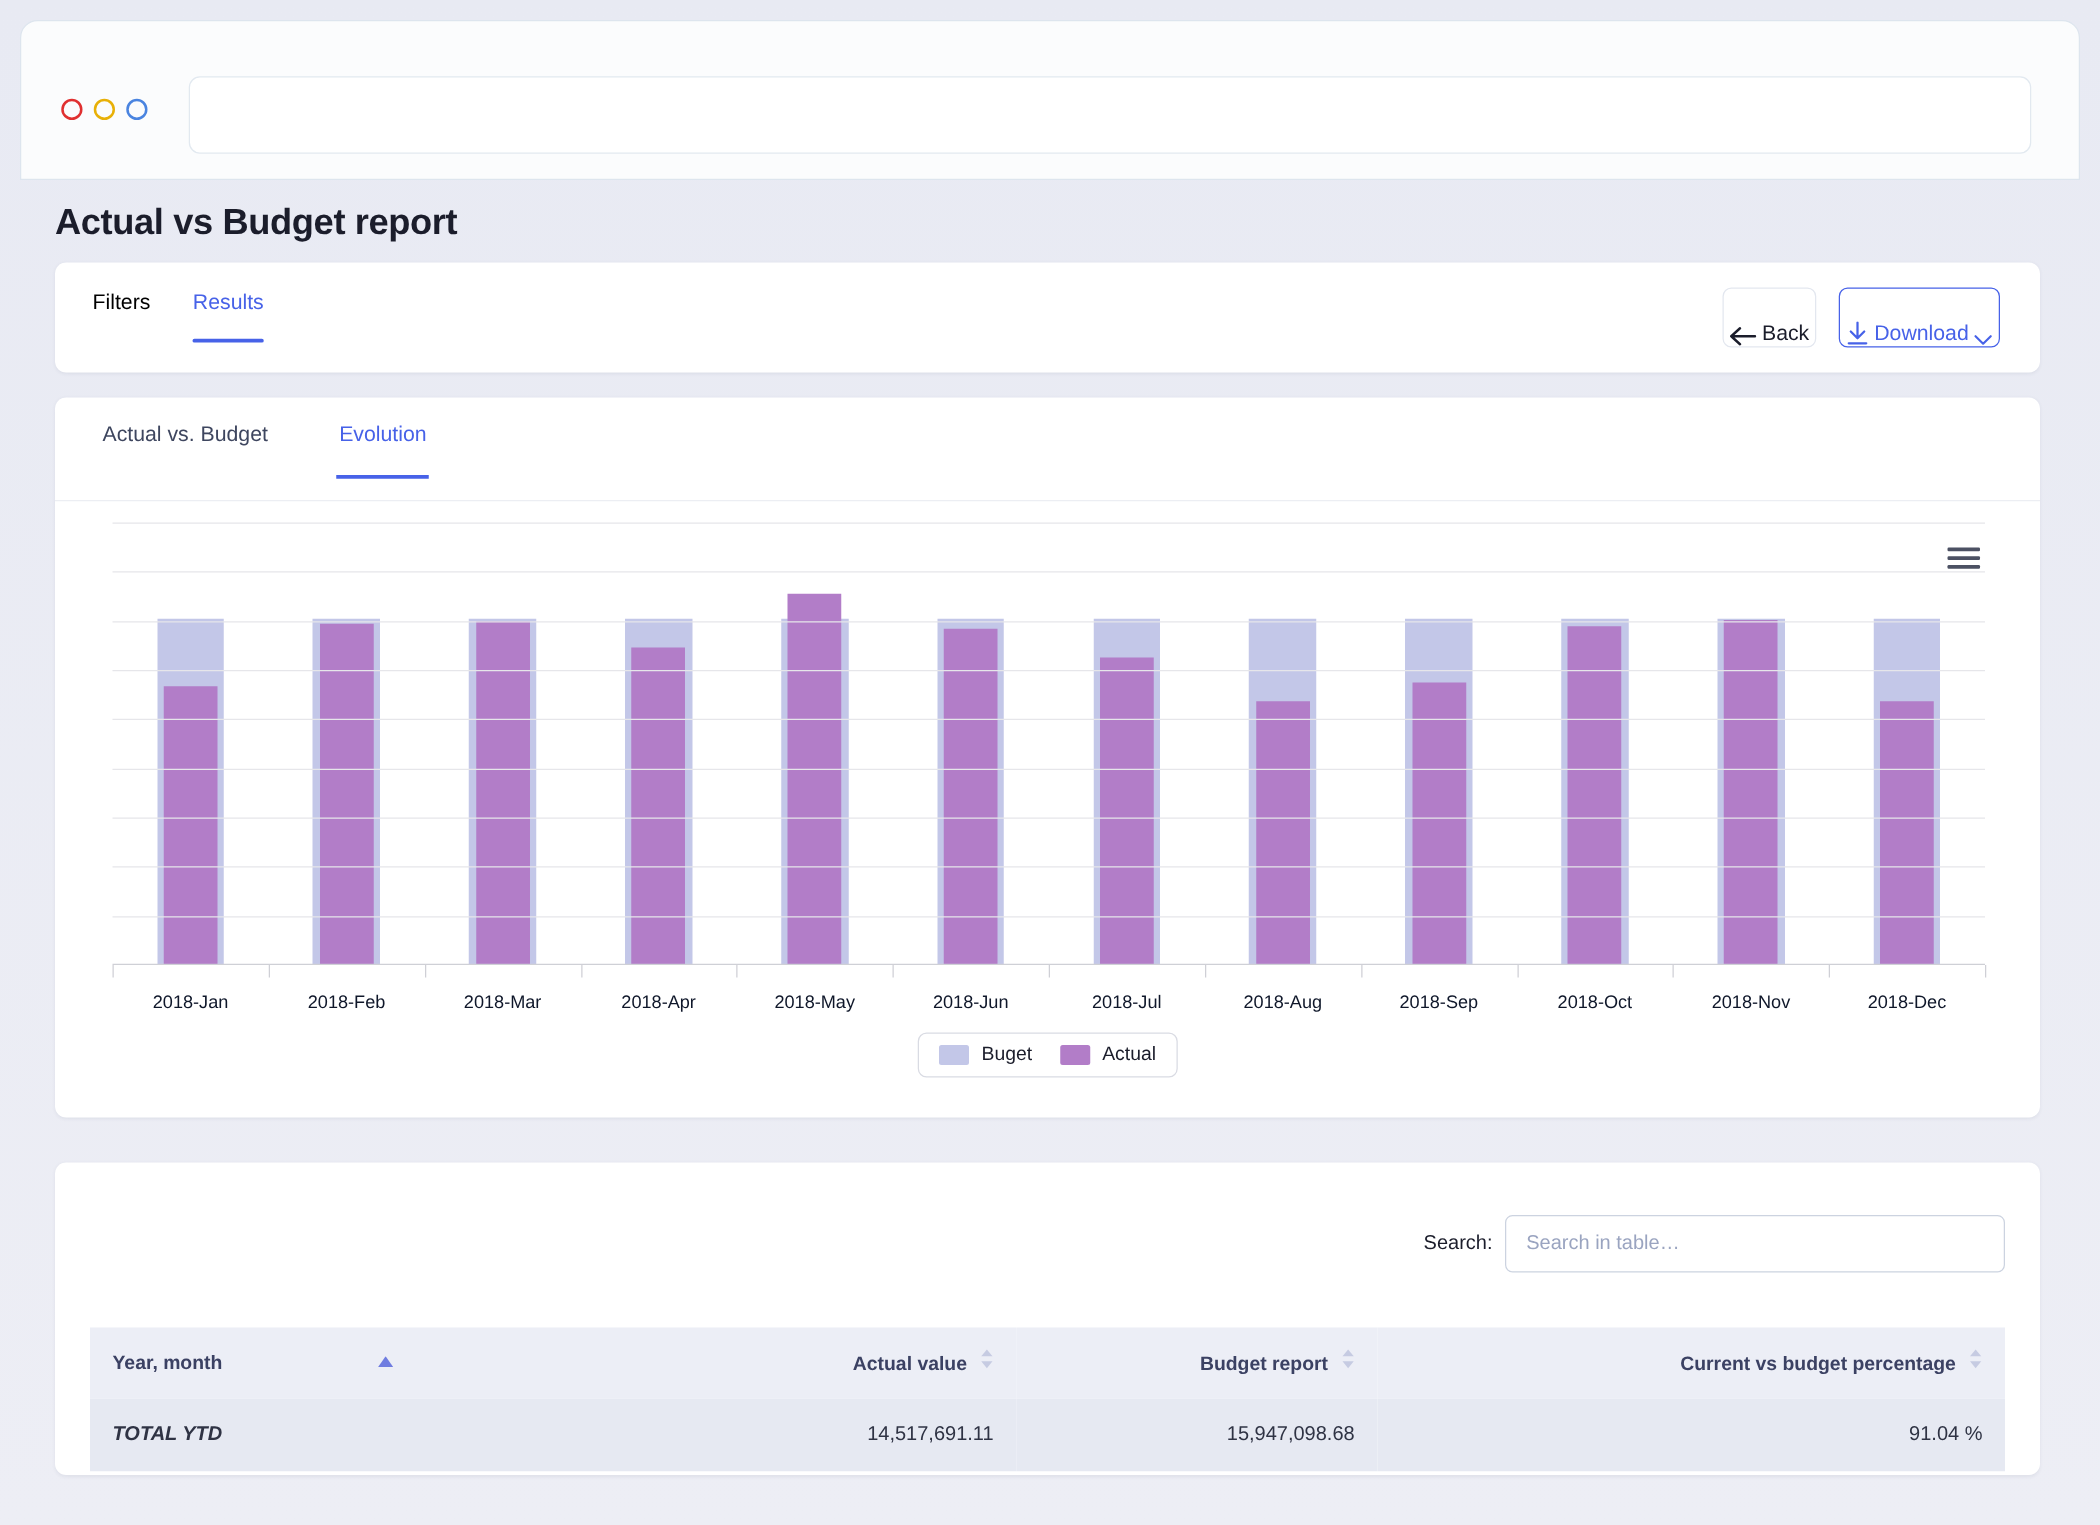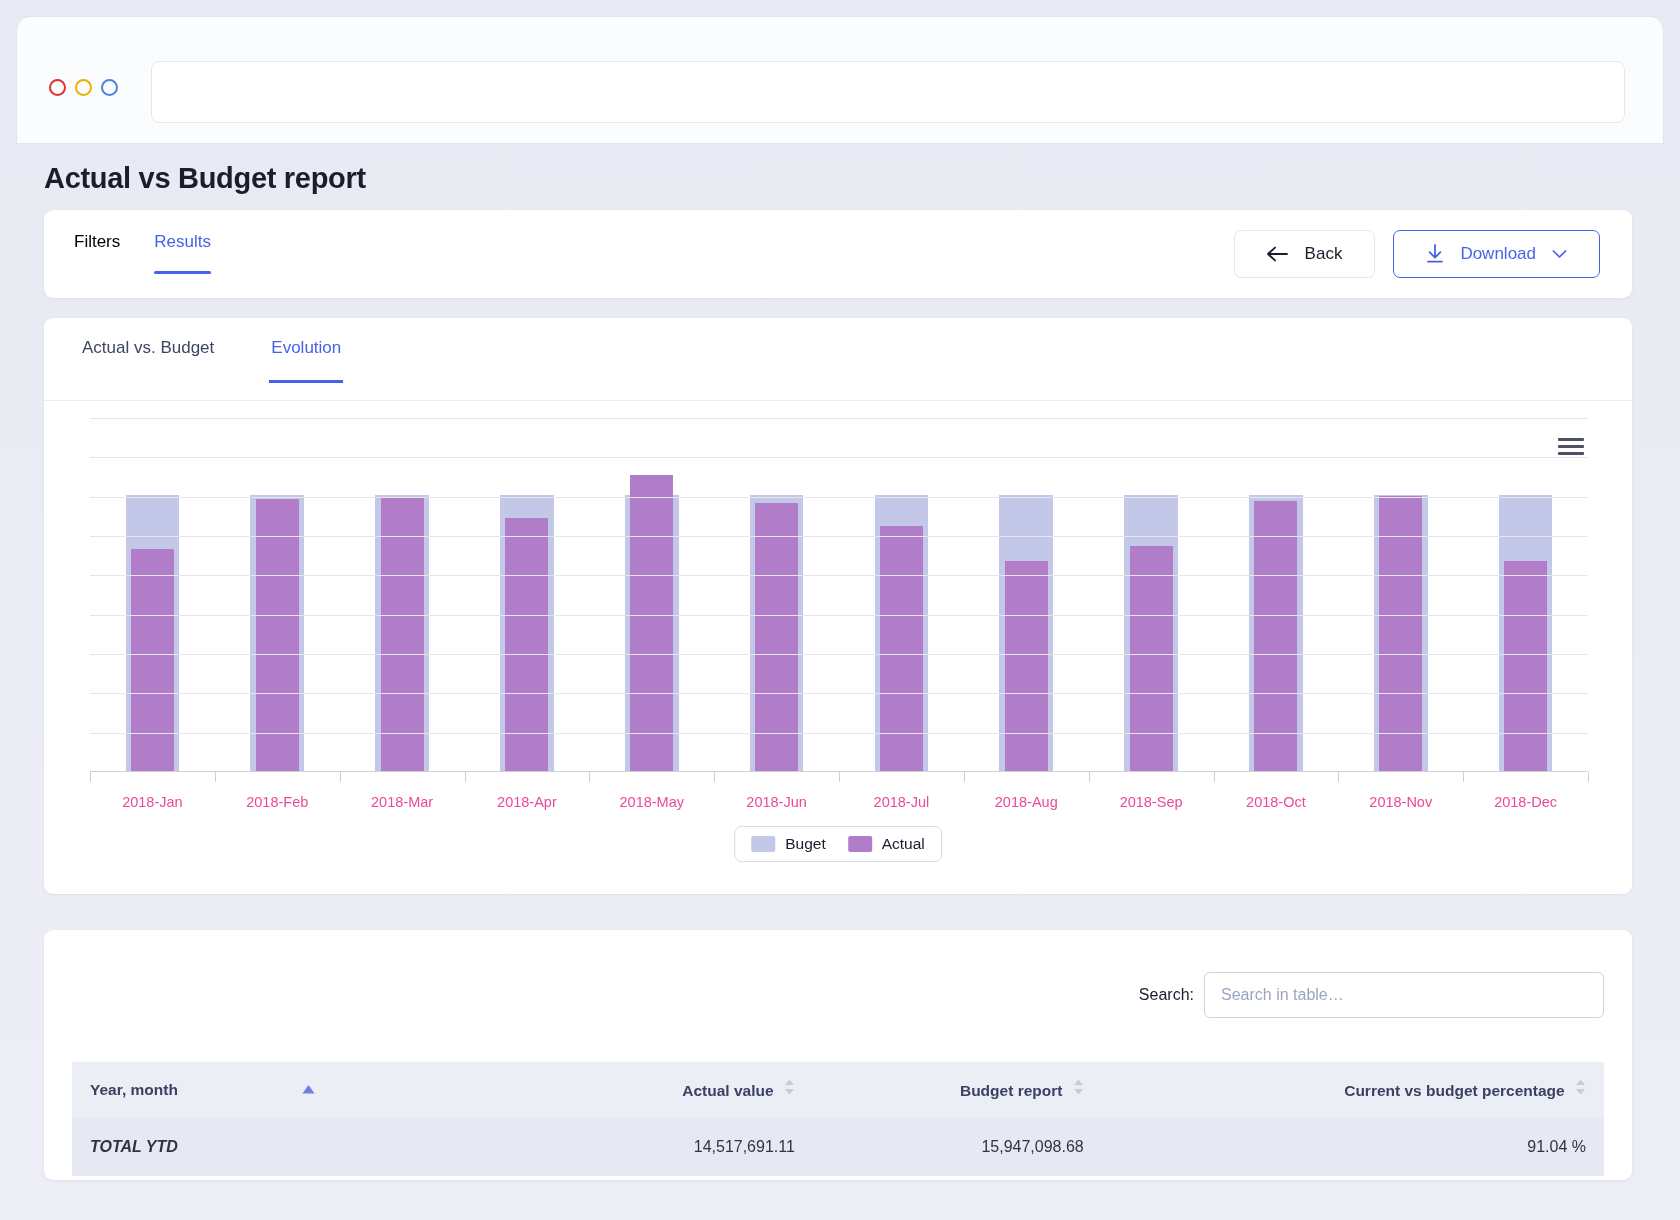--- a/index.html
+++ b/index.html
@@ -77,22 +77,22 @@
     position: relative;
   }
   .tab.active { color: #4762e8; }
   .tab.active::after {
     content: ""; position: absolute;
     left: 0; right: 0; bottom: 0; height: 3px;
     background: #4762e8; border-radius: 2px;
   }
   .actions { position: absolute; right: 32px; top: 20px; display: flex; gap: 18px; }
   .btn {
-    display: flex; align-items: center; gap: 16px;
-    height: 48px; padding: 0 32px;
+    display: flex; align-items: flex-end; gap: 4px;
+    height: 48px; padding: 0 5px;
     border-radius: 7px; font-size: 17px;
     cursor: pointer; background: #fff;
   }
   .btn-back { border: 1px solid #e3e7ef; color: #1b1d2b; }
   .btn-download { border: 1px solid #4762e8; color: #4762e8; }
   .ic { display: inline-flex; align-items: center; }
 
   
   .chartcard {
     position: absolute;
@@ -147,21 +147,21 @@
   .axis {
     position: absolute; left: 10px; right: 8px; bottom: 46px;
     height: 1px; background: #cfd0d6;
   }
   .tick {
     position: absolute; bottom: 36px; width: 1px; height: 10px;
     background: #cfd0d6;
   }
   .xlabel {
     position: absolute; bottom: 8px;
-    font-size: 14.5px; color: #ec4899;
+    font-size: 14.5px; color: #0f172a;
     text-align: center; transform: translateX(-50%);
     white-space: nowrap;
   }
   .legend {
     position: absolute; left: 50%; transform: translateX(-50%);
     bottom: -44px;
     display: flex; align-items: center; gap: 22px;
     border: 1px solid #d9dbe3; border-radius: 7px;
     padding: 8px 16px; background: #fff;
   }

